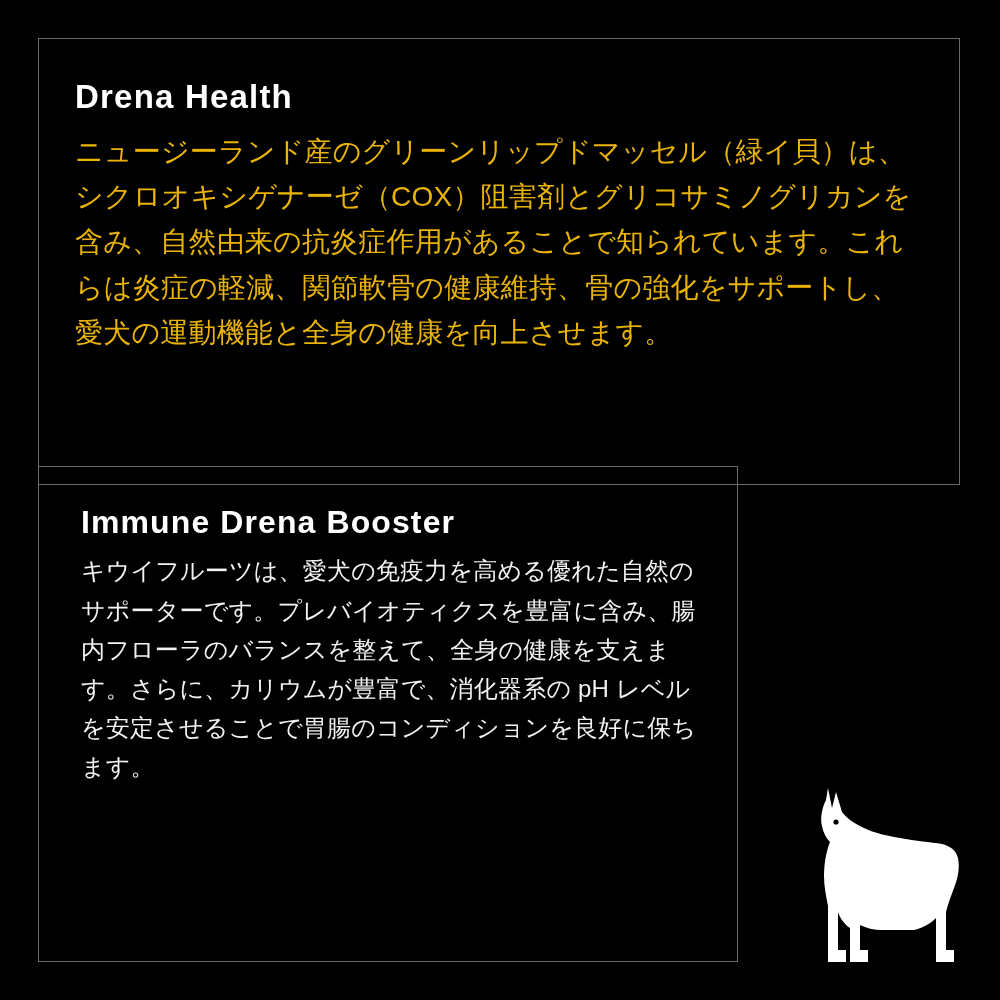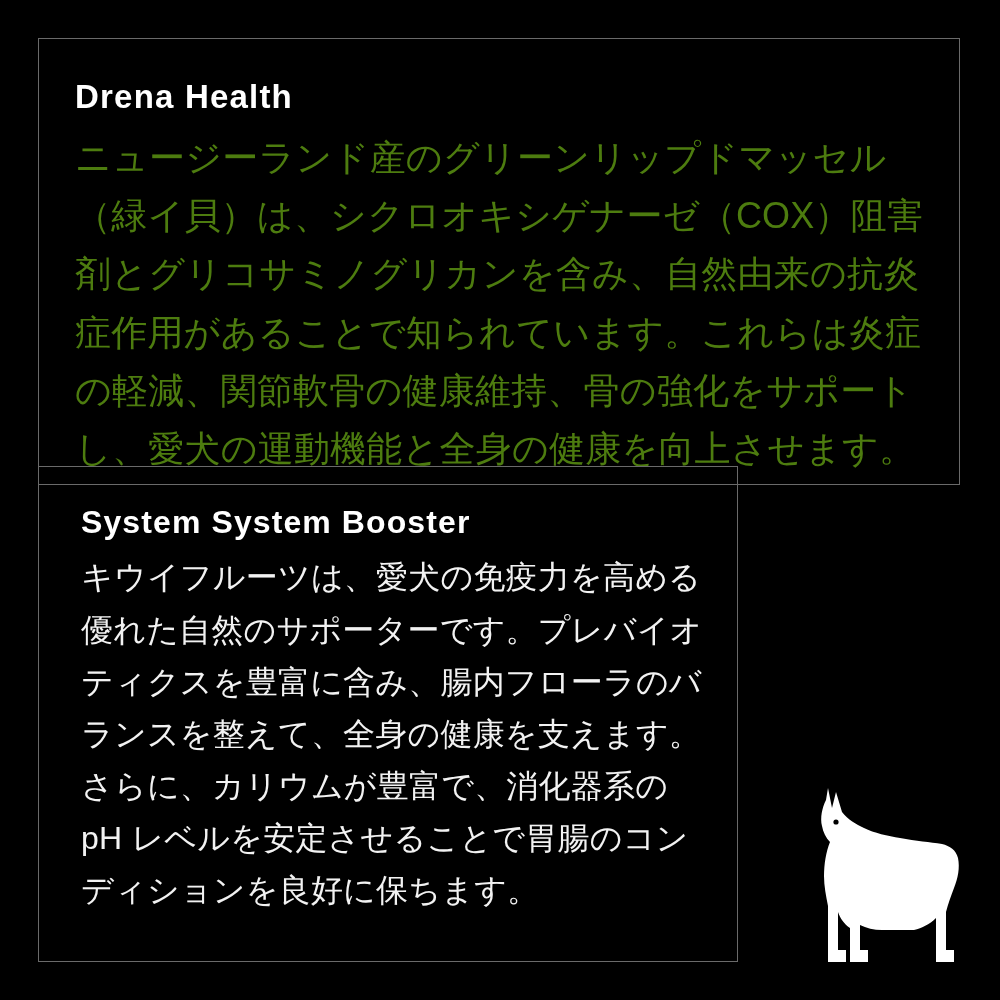--- a/index.html
+++ b/index.html
@@ -36,24 +36,24 @@
   }
   .panel-one .heading {
     font-size: 33px;
     font-weight: bold;
     letter-spacing: 1.2px;
     line-height: 1.2;
     margin: 0 0 12px 0;
     color: #ffffff;
   }
   .panel-one .body {
-    font-size: 36px;
+    font-size: 28px;
     line-height: 1.62;
     letter-spacing: 0.2px;
-    color: #4d7c0f;
+    color: #eab308;
     margin: 0;
     text-align: left;
   }
 
   
   .panel-two {
     position: absolute;
     left: 38px;
     top: 466px;
     width: 700px;
@@ -66,21 +66,21 @@
   }
   .panel-two .heading {
     font-size: 32px;
     font-weight: bold;
     letter-spacing: 1.1px;
     line-height: 1.2;
     margin: 0 0 10px 0;
     color: #ffffff;
   }
   .panel-two .body {
-    font-size: 32px;
+    font-size: 24px;
     line-height: 1.63;
     letter-spacing: 0.2px;
     color: #f2f2f2;
     margin: 0;
   }
 
   
   .dog {
     position: absolute;
     right: 30px;
@@ -97,21 +97,21 @@
 
   <section class="panel-one">
     <div class="inner">
       <h1 class="heading">Drena Health</h1>
       <p class="body">ニュージーランド産のグリーンリップドマッセル（緑イ貝）は、シクロオキシゲナーゼ（COX）阻害剤とグリコサミノグリカンを含み、自然由来の抗炎症作用があることで知られています。これらは炎症の軽減、関節軟骨の健康維持、骨の強化をサポートし、愛犬の運動機能と全身の健康を向上させます。</p>
     </div>
   </section>
 
   <section class="panel-two">
     <div class="inner">
-      <h2 class="heading">System System Booster</h2>
+      <h2 class="heading">Immune Drena Booster</h2>
       <p class="body">キウイフルーツは、愛犬の免疫力を高める優れた自然のサポーターです。プレバイオティクスを豊富に含み、腸内フローラのバランスを整えて、全身の健康を支えます。さらに、カリウムが豊富で、消化器系の pH レベルを安定させることで胃腸のコンディションを良好に保ちます。</p>
     </div>
   </section>
 
   <div class="dog">
     <svg viewBox="0 0 200 200" xmlns="http://www.w3.org/2000/svg" aria-hidden="true">
       <path fill="#ffffff" d="
         M58 10
         L62 30
         L66 14

